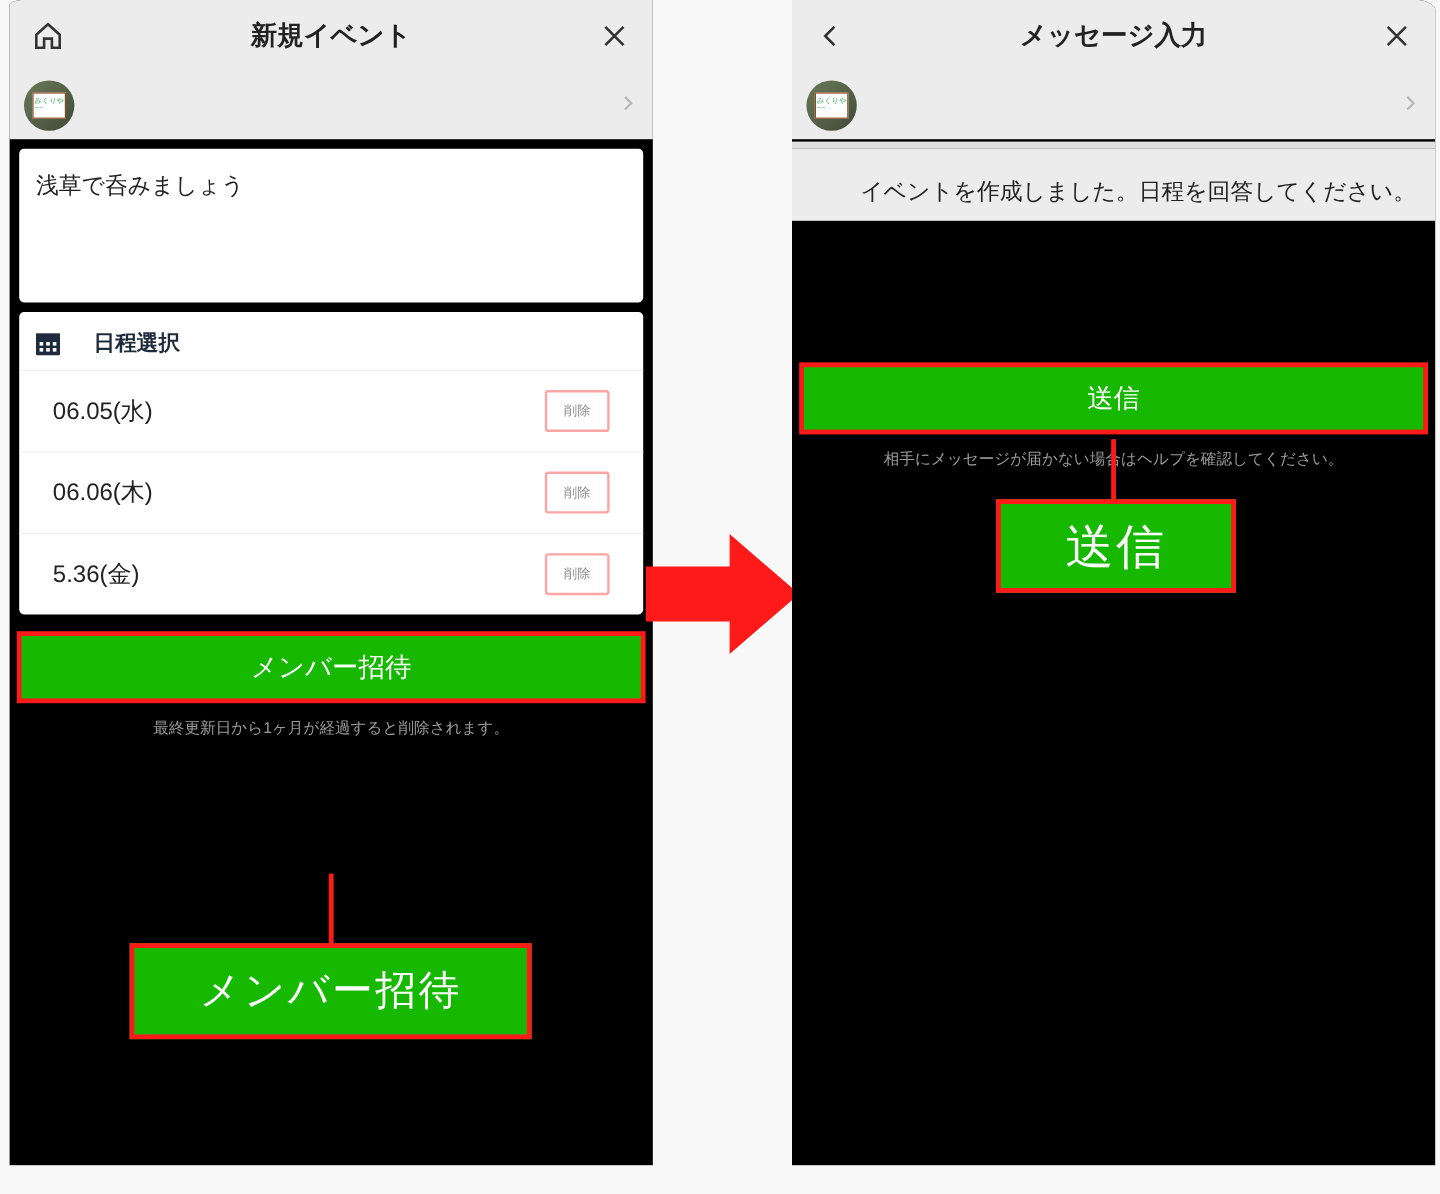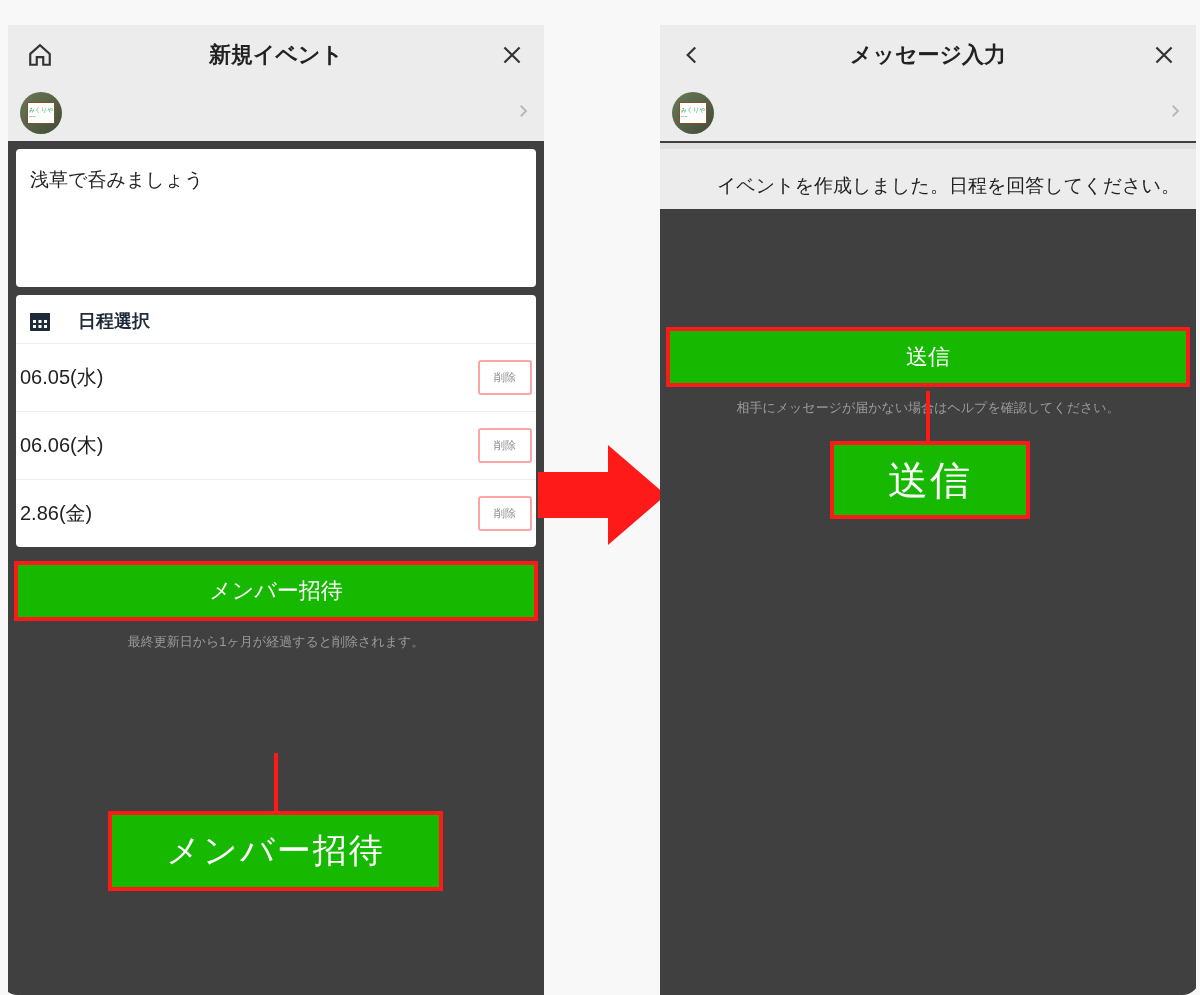--- a/index.html
+++ b/index.html
@@ -7,24 +7,24 @@
     width: 1200px;
     height: 995px;
     background: #f8f8f8;
     font-family: -apple-system, "Hiragino Sans", "Hiragino Kaku Gothic ProN", Meiryo, sans-serif;
     position: relative;
     overflow: hidden;
     border-radius: 18px;
   }
   .screen {
     position: absolute;
-    top: 25px;
+    top: 0;
     width: 536px;
     height: 971px;
-    background: #404040;
+    background: #000000;
   }
   .screen.left  { left: 8px; }
   .screen.right { left: 660px; }
 
   
   .hdr {
     height: 60px;
     display: flex;
     align-items: center;
     justify-content: space-between;
@@ -70,21 +70,21 @@
   .date-section { background:#fff; margin:8px 8px 0 8px; border-radius:4px; }
   .date-hdr {
     display:flex; align-items:center; gap:26px;
     padding:14px 12px 10px 12px;
     color:#1d2b3a; font-weight:700; font-size:18px;
   }
   .cal-icon{width:24px;height:24px;}
   .cal-icon svg{width:24px;height:24px;fill:#1d2b3a;}
   .date-row{
     display:flex; align-items:center; justify-content:space-between;
-    padding:16px 4px; border-top:1px solid #eee;
+    padding:16px 28px; border-top:1px solid #eee;
     font-size:20px; color:#222;
   }
   .del-btn{
     border:2px solid #fca5a5; background:#fff; color:#8a8a8a;
     font-size:11px; padding:8px 14px; border-radius:3px;
   }
 
   
   .green-btn{
     display:flex;align-items:center;justify-content:center;
@@ -145,21 +145,21 @@
       <div class="sign">みくりや<br>~~</div>
     </div>
     <div class="chev">
       <svg viewBox="0 0 24 24">
           <path d="M9 5 L16 12 L9 19"></path>
         </svg>
     </div>
   </div>
 
 
-  <div class="card" style="padding-bottom:50px;">
+  <div class="card" style="padding-bottom:40px;">
     <div class="event-desc">浅草で呑みましょう</div>
   </div>
 
   <div class="date-section">
     <div class="date-hdr">
       <span class="cal-icon">
         <svg viewBox="0 0 24 24">
             <rect x="2" y="4" width="20" height="18" rx="1"></rect>
             <rect x="2" y="4" width="20" height="5" fill="#1d2b3a"></rect>
             <rect x="5" y="11" width="3" height="3" fill="#fff"></rect>
@@ -174,21 +174,21 @@
     </div>
     <div class="date-row">
       <span>06.05(水)</span>
       <button class="del-btn">削除</button>
     </div>
     <div class="date-row">
       <span>06.06(木)</span>
       <button class="del-btn">削除</button>
     </div>
     <div class="date-row">
-      <span>2.86(金)</span>
+      <span>5.36(金)</span>
       <button class="del-btn">削除</button>
     </div>
   </div>
 
   <div class="green-btn red-outline">メンバー招待</div>
 
   <div class="hint">最終更新日から1ヶ月が経過すると削除されます。</div>
 
   <div class="connector" style="left:266px; top:728px; height:60px;"></div>
   <div class="callout" style="left:100px; top:786px; width:335px; height:80px;">メンバー招待</div>

